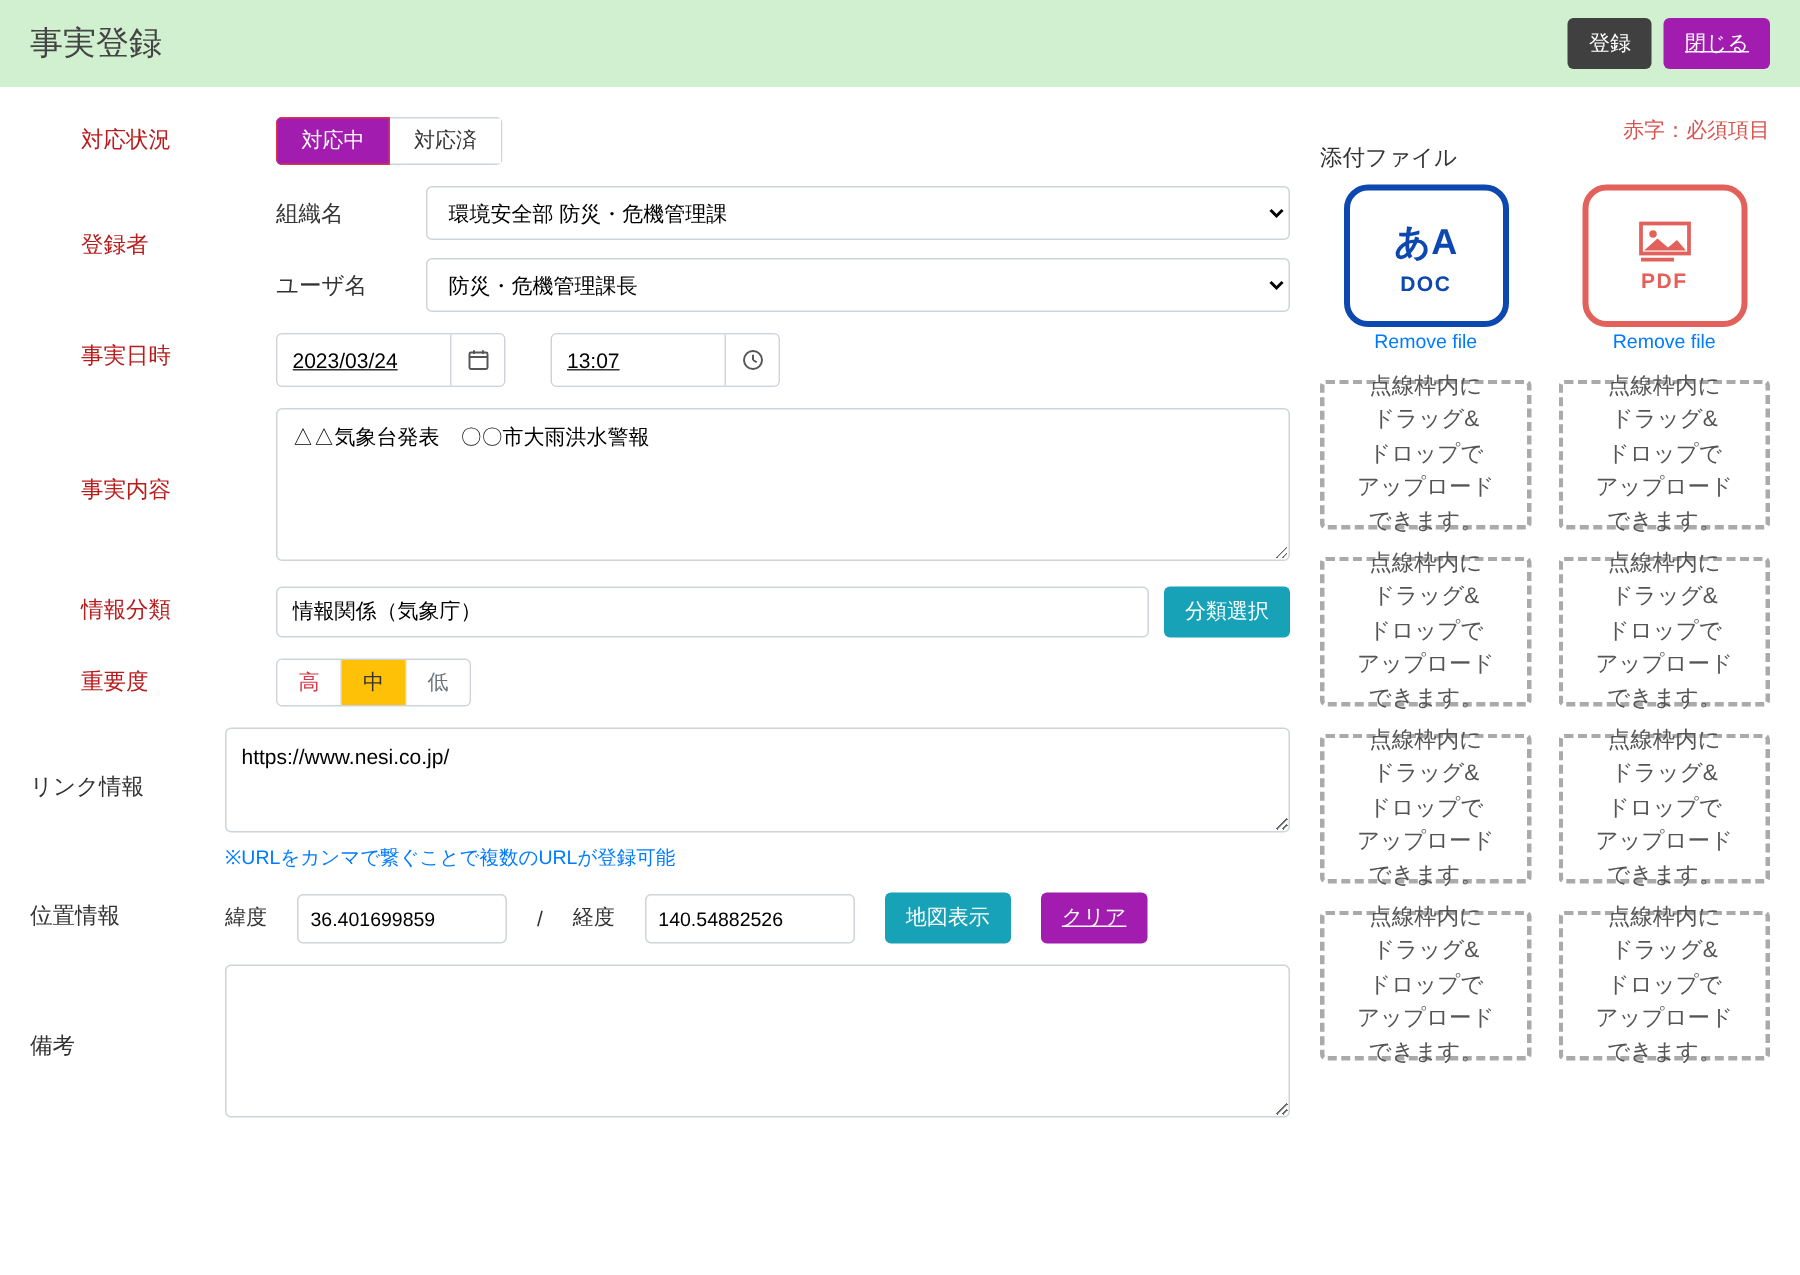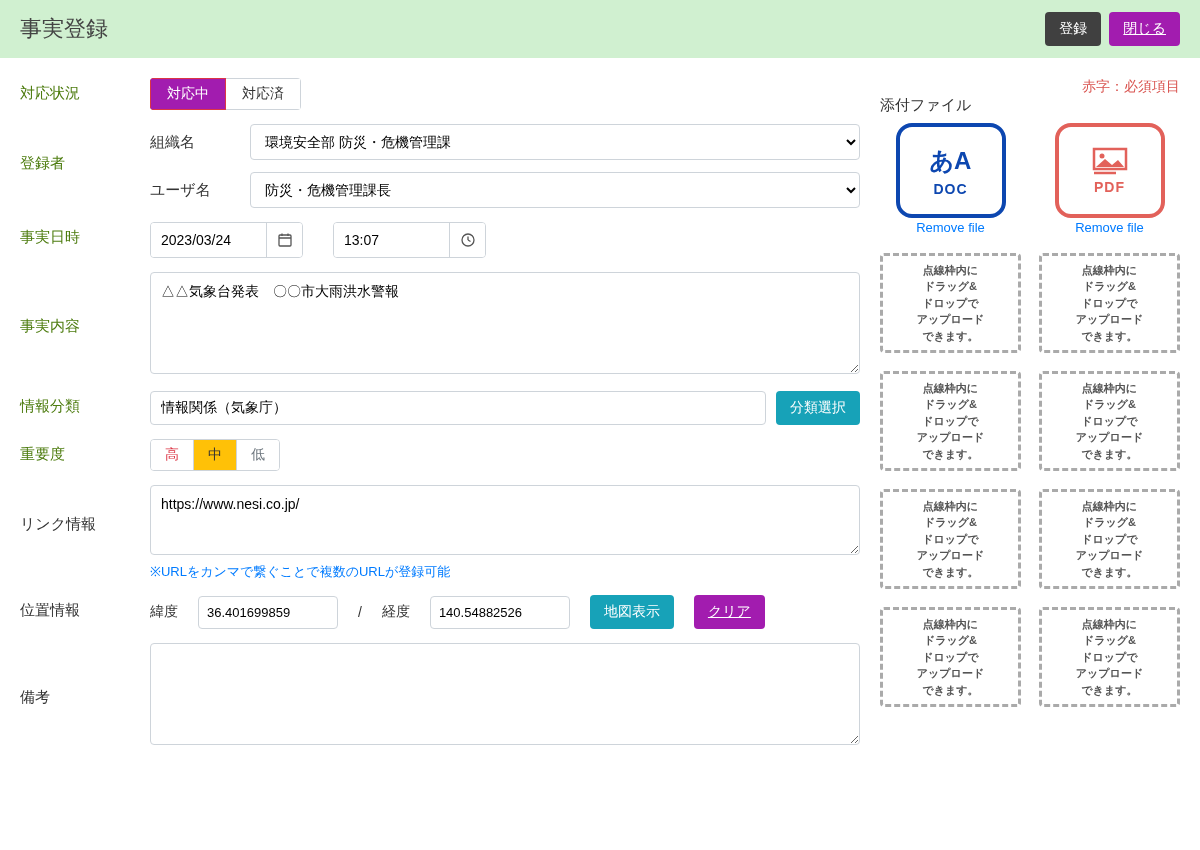--- a/index.html
+++ b/index.html
@@ -20,33 +20,33 @@
   .btn-teal { background: #17a2b8; }
 
   .content { display: flex; padding: 20px 20px 0 20px; gap: 20px; }
   .main-form { flex: 1; }
   .side-panel { width: 300px; }
 
   .note-required { color: #d9534f; text-align: right; font-size: 14px; }
 
   .form-row { display: flex; align-items: flex-start; margin-bottom: 14px; }
   .form-label { width: 130px; padding: 6px 0; font-size: 15px; }
-  .form-label.req { color: #4d7c0f; }
+  .form-label.req { color: #b91c1c; margin-left: 34px; }
   .form-body { flex: 1; }
 
   .toggle-group { display: inline-flex; border-radius: 4px; overflow: hidden; }
   .toggle-btn { padding: 6px 16px; border: 1px solid #ced4da; background: #fff; cursor: pointer; font-size: 14px; }
   .toggle-btn.active { background: #a21caf; color: #fff; border-color: #dc3545; }
   .toggle-btn + .toggle-btn { border-left: none; }
 
   .sub-row { display: flex; align-items: center; margin-bottom: 12px; }
   .sub-label { width: 100px; font-size: 15px; }
   .select { flex: 1; padding: 8px 10px; border: 1px solid #ced4da; border-radius: 4px; background: #fff; font-size: 14px; }
 
-  .input-date-wrap { display: inline-flex; align-items: stretch; border: 1px solid #ced4da; border-radius: 4px; overflow: hidden; height:36px; }
+  .input-date-wrap { display: inline-flex; align-items: stretch; border: 1px solid #ced4da; border-radius: 4px; overflow: hidden; height:36px;text-decoration:underline; }
   .input-date-wrap input { border: none; padding: 6px 10px; font-size: 14px; width: 115px; outline: none; }
   .input-date-wrap .icon-box { width: 36px; background: #fff; border-left: 1px solid #ced4da; display: flex; align-items: center; justify-content: center; cursor:pointer; }
 
   textarea { width: 100%; border: 1px solid #ced4da; border-radius: 4px; padding: 10px; font-size: 14px; font-family: inherit; resize: vertical; }
   .input-text { width: 100%; border: 1px solid #ced4da; border-radius: 4px; padding: 8px 10px; font-size: 14px; }
 
   .inline-row { display: flex; gap: 10px; align-items: center; }
   .inline-row .input-text { flex: 1; }
 
   .priority-group { display: inline-flex; border: 1px solid #ced4da; border-radius: 4px; overflow: hidden; }
@@ -61,21 +61,21 @@
 
   
   .attach-title { font-size: 15px; margin-bottom: 8px; }
   .attach-grid { display: grid; grid-template-columns: 1fr 1fr; gap: 18px 18px; }
   .file-card { text-align: center; }
   .file-icon-box { width: 110px; height: 95px; border: 4px solid; border-radius: 16px; margin: 0 auto 2px; display: flex; flex-direction: column; align-items: center; justify-content: center; gap:4px; background:#fff;}
   .file-icon-box.doc { border-color: #0d47b0; color:#0d47b0; }
   .file-icon-box.pdf { border-color: #e2615a; color:#e2615a; }
   .file-ext { font-weight: bold; letter-spacing: 1px; }
   .remove-link { color: #007bff; font-size: 13px; cursor: pointer; }
-  .drop-zone { border: 3px dashed #aaa; border-radius: 4px; padding: 10px 4px; text-align: center; font-size: 11px; color: #555; line-height: 1.5; height: 100px; display:flex; align-items:center; justify-content:center;font-weight:bold; }
+  .drop-zone { border: 3px dashed #aaa; border-radius: 4px; padding: 10px 4px; text-align: center; font-size: 15px; color: #555; line-height: 1.5; height: 100px; display:flex; align-items:center; justify-content:center; }
 
   svg { display:block; }
 </style>
 </head>
 <body>
 
 <div class="header">
   <div class="page-title">事実登録</div>
   <div class="header-buttons">
     <button class="btn btn-green">登録</button>

